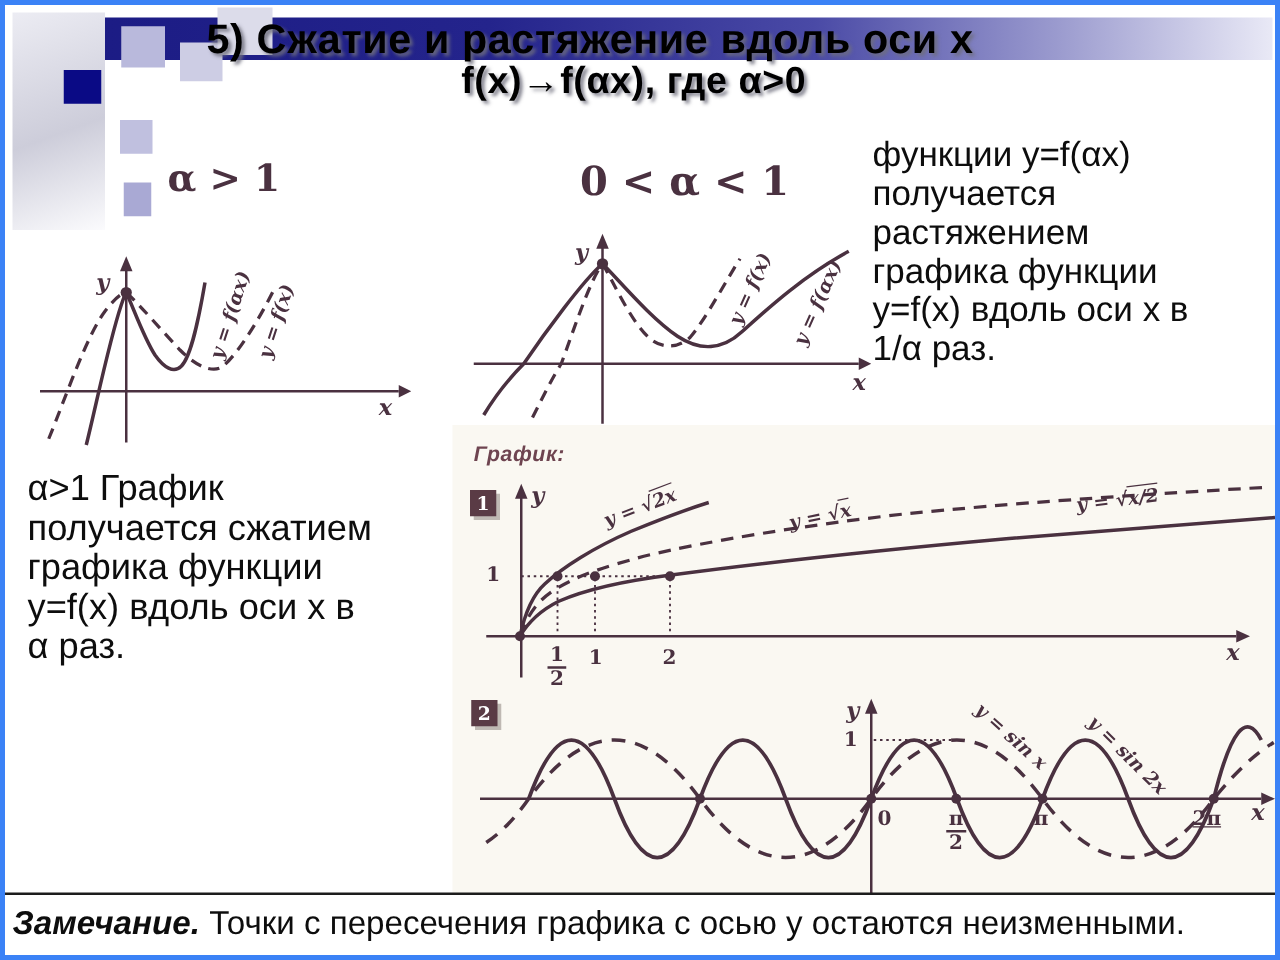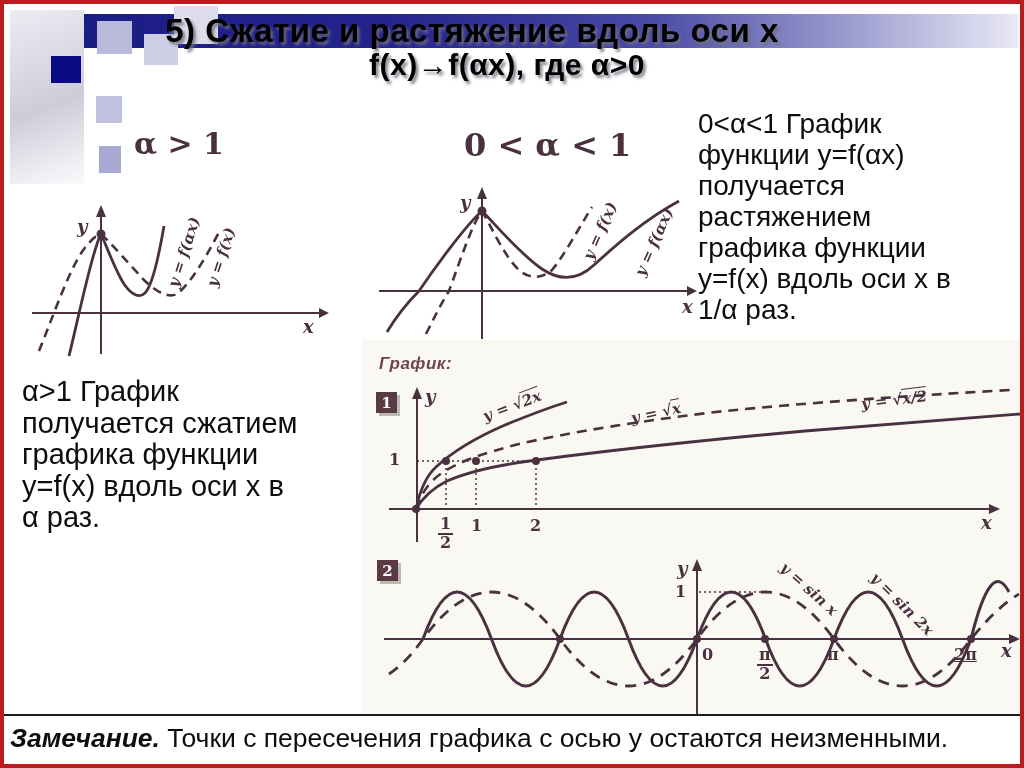--- a/index.html
+++ b/index.html
@@ -1,17 +1,17 @@
 <!DOCTYPE html>
 <html><head>
 <meta charset="utf-8">
 <style>
   html,body{margin:0;padding:0;background:#333;}
   .slide{position:relative;width:1024px;height:768px;background:#ffffff;
-         border:4px solid #b91c1c;box-sizing:border-box;overflow:hidden;
+         border:4px solid #3b82f6;box-sizing:border-box;overflow:hidden;
          font-family:"Liberation Sans",sans-serif;}
   
   .title-bar{position:absolute;left:50px;top:10px;right:2px;height:34px;
     background:linear-gradient(90deg,#1b1b84 0%,#24248c 35%,#4a4aa6 62%,#9a9ace 82%,#e9e9f6 100%);}
   .deco-panel{position:absolute;left:6px;top:6px;width:74px;height:174px;
     background:linear-gradient(160deg,#ececf3 0%,#cdcdda 55%,#fbfbfd 100%);}
   .sq{position:absolute;}
   .title-line{position:absolute;text-align:center;color:#000;font-weight:bold;
     text-shadow:2.5px 2.5px 3px rgba(110,110,125,.85);letter-spacing:.5px;white-space:nowrap;}
   .title-l1{left:0;right:80px;top:8px;font-size:33px;}
@@ -95,21 +95,20 @@
       <path d="M 62 230 C 70 214 78 198 85 187 C 95 160 108 120 118 107 C 127 122 140 152 155 166 C 165 175 178 175 188 166 C 200 152 216 122 228 103" class="ink" stroke-width="2.6" stroke-dasharray="9 6"></path>
       <circle cx="118" cy="107" r="4.5" class="ink-fill"></circle>
     </svg>
     <div class="axis-letter" style="left:96px;top:88px;">y</div>
     <div class="axis-letter" style="left:318px;top:192px;">x</div>
     <div class="fig-label" style="left:236px;top:127px;transform:translate(-50%,-50%) rotate(-66deg);">y = f(x)</div>
     <div class="fig-label" style="left:290px;top:138px;transform:translate(-50%,-50%) rotate(-66deg);">y = f(αx)</div>
   </div>
 
   <div class="txt-right">
-    <div>0&lt;α&lt;1 График</div>
     <div>функции y=f(αx)</div>
     <div>получается</div>
     <div>растяжением</div>
     <div>графика функции</div>
     <div>y=f(x) вдоль оси x в</div>
     <div>1/α раз.</div>
   </div>
 
   <div class="txt-left">
     <div>α&gt;1 График</div>

